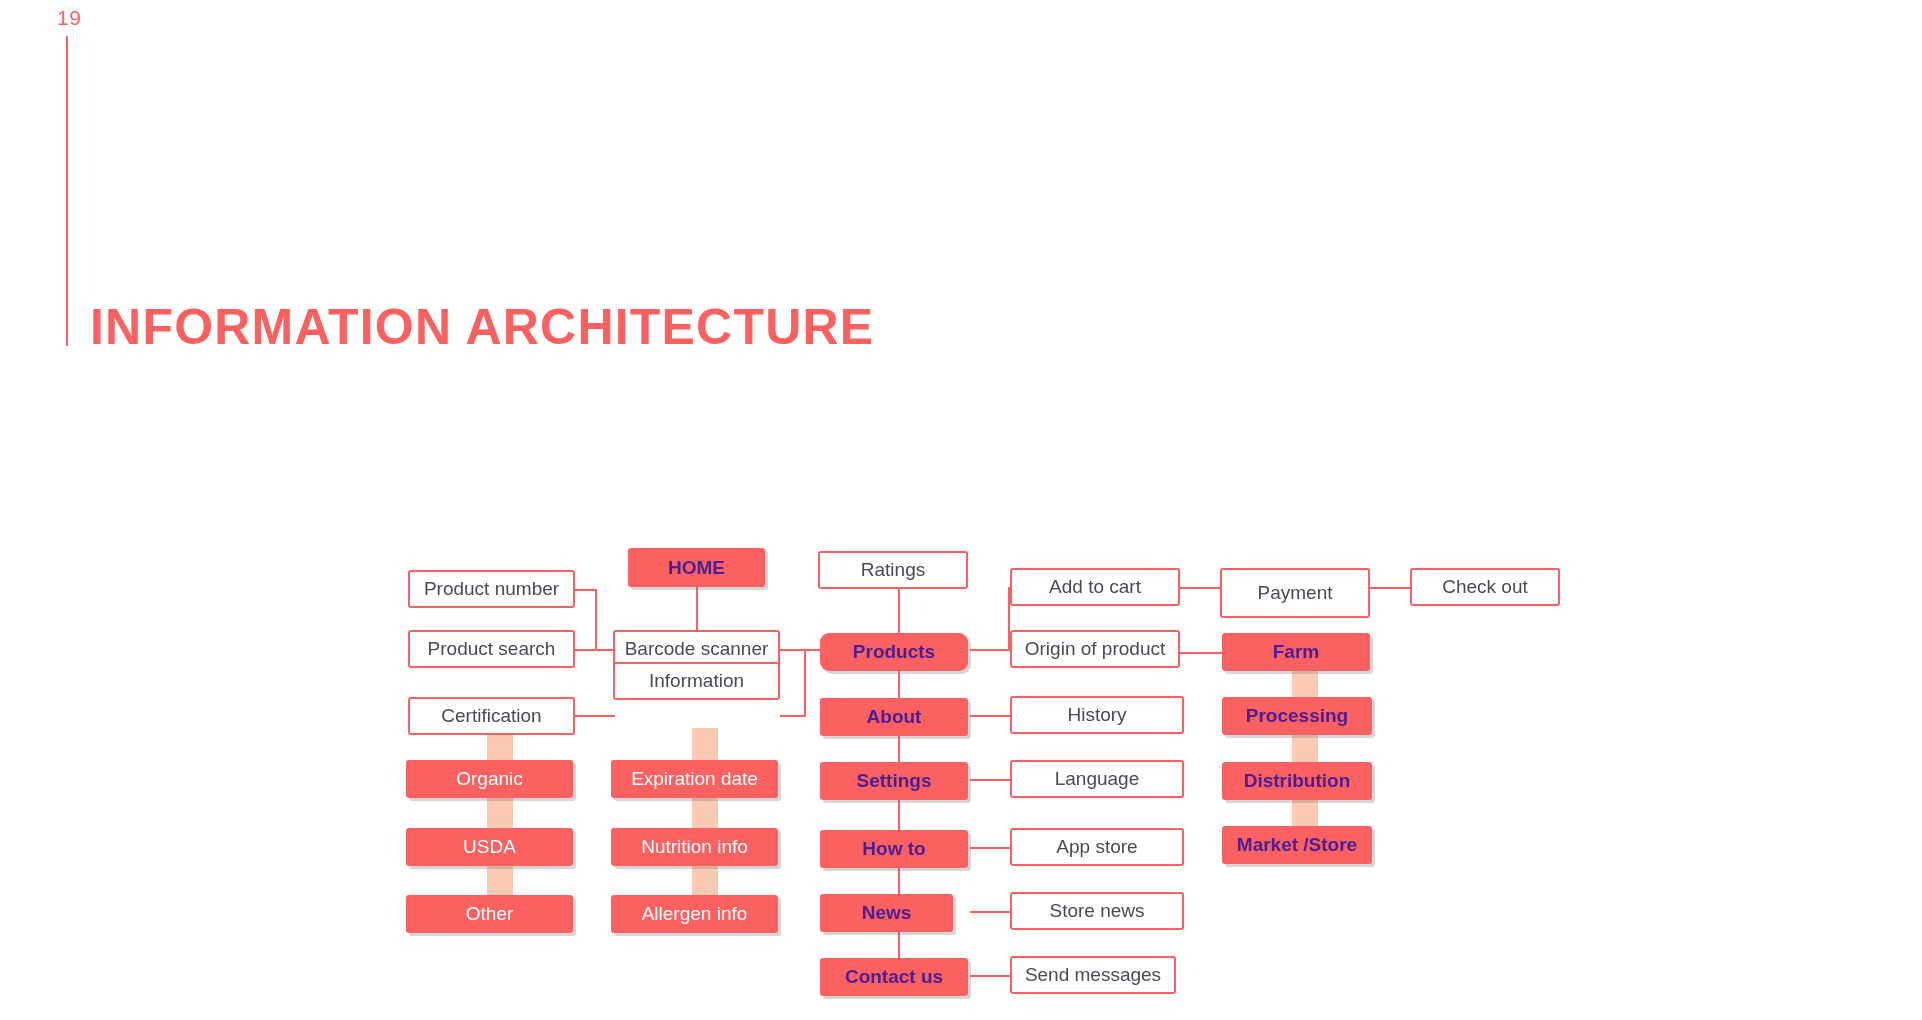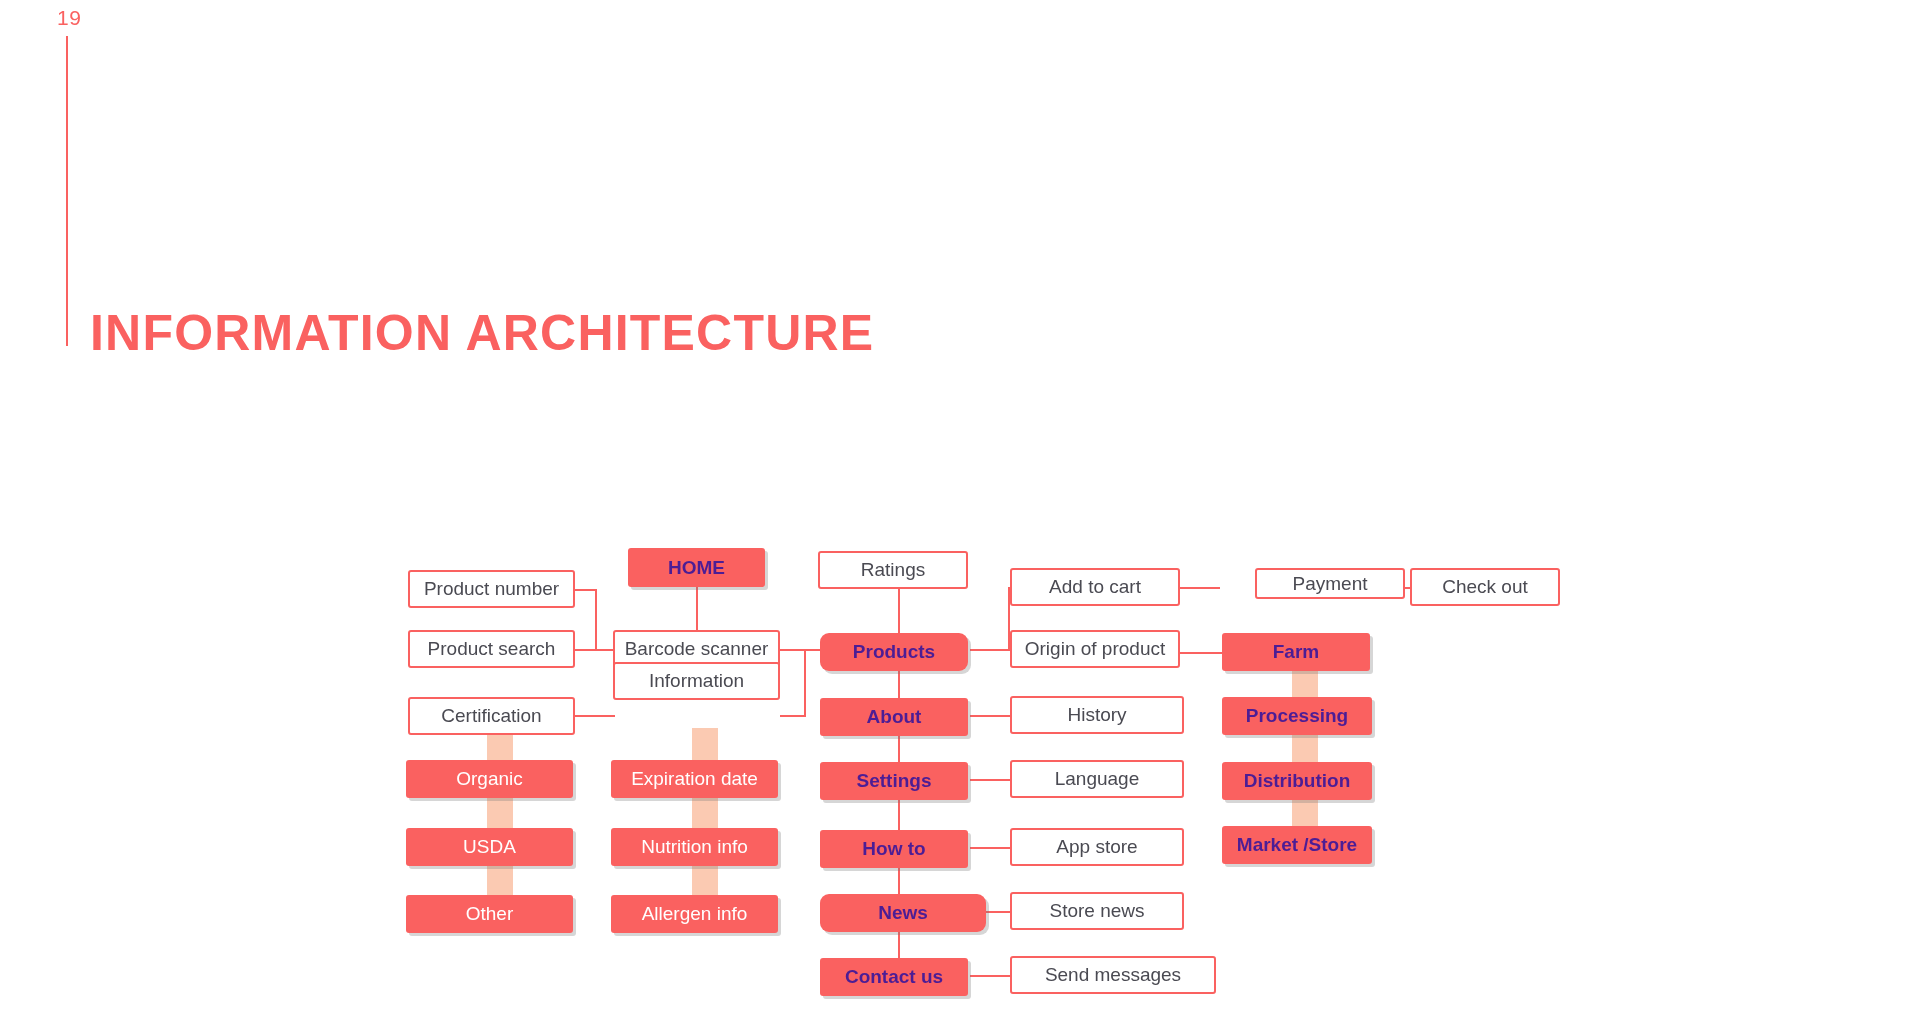--- a/index.html
+++ b/index.html
@@ -30,21 +30,21 @@
     position: absolute;
     left: 66px;
     top: 36px;
     width: 2px;
     height: 310px;
     background: #fa6160;
   }
   #page-title {
     position: absolute;
     left: 90px;
-    top: 274px;
+    top: 268px;
     font-size: 50px;
     font-weight: bold;
     letter-spacing: 1.2px;
     color: #fa6160;
     white-space: nowrap;
     line-height: 1;
     font-family: "Liberation Sans", sans-serif;
   }
 
   
@@ -212,21 +212,21 @@
   </div>
   <div class="node node-filled" style="left:820px; top:698px; width:148px; height:38px;">
     <span>About</span>
   </div>
   <div class="node node-filled" style="left:820px; top:762px; width:148px; height:38px;">
     <span>Settings</span>
   </div>
   <div class="node node-filled" style="left:820px; top:830px; width:148px; height:38px;">
     <span>How to</span>
   </div>
-  <div class="node node-filled" style="left:820px; top:894px; width:166px; height:38px;border-radius:9px;">
+  <div class="node node-filled" style="left:820px; top:894px; width:133px; height:38px;">
     <span>News</span>
   </div>
   <div class="node node-filled" style="left:820px; top:958px; width:148px; height:38px;">
     <span>Contact us</span>
   </div>
 
   <div class="node node-outline" style="left:1010px; top:568px; width:170px; height:38px;">
     <span>Add to cart</span>
   </div>
   <div class="node node-outline" style="left:1010px; top:630px; width:170px; height:38px;">
@@ -237,25 +237,25 @@
   </div>
   <div class="node node-outline" style="left:1010px; top:760px; width:174px; height:38px;">
     <span>Language</span>
   </div>
   <div class="node node-outline" style="left:1010px; top:828px; width:174px; height:38px;">
     <span>App store</span>
   </div>
   <div class="node node-outline" style="left:1010px; top:892px; width:174px; height:38px;">
     <span>Store news</span>
   </div>
-  <div class="node node-outline" style="left:1010px; top:956px; width:206px; height:38px;text-align:right;">
+  <div class="node node-outline" style="left:1010px; top:956px; width:166px; height:38px;text-align:right;">
     <span>Send messages</span>
   </div>
 
-  <div class="node node-outline" style="left:1220px; top:568px; width:150px; height:31px;margin-left:35px;">
+  <div class="node node-outline" style="left:1220px; top:568px; width:150px; height:50px;">
     <span>Payment</span>
   </div>
   <div class="node node-outline" style="left:1410px; top:568px; width:150px; height:38px;">
     <span>Check out</span>
   </div>
 
   <div class="node node-filled" style="left:1222px; top:633px; width:148px; height:38px;">
     <span>Farm</span>
   </div>
   <div class="node node-filled" style="left:1222px; top:697px; width:150px; height:38px;">

